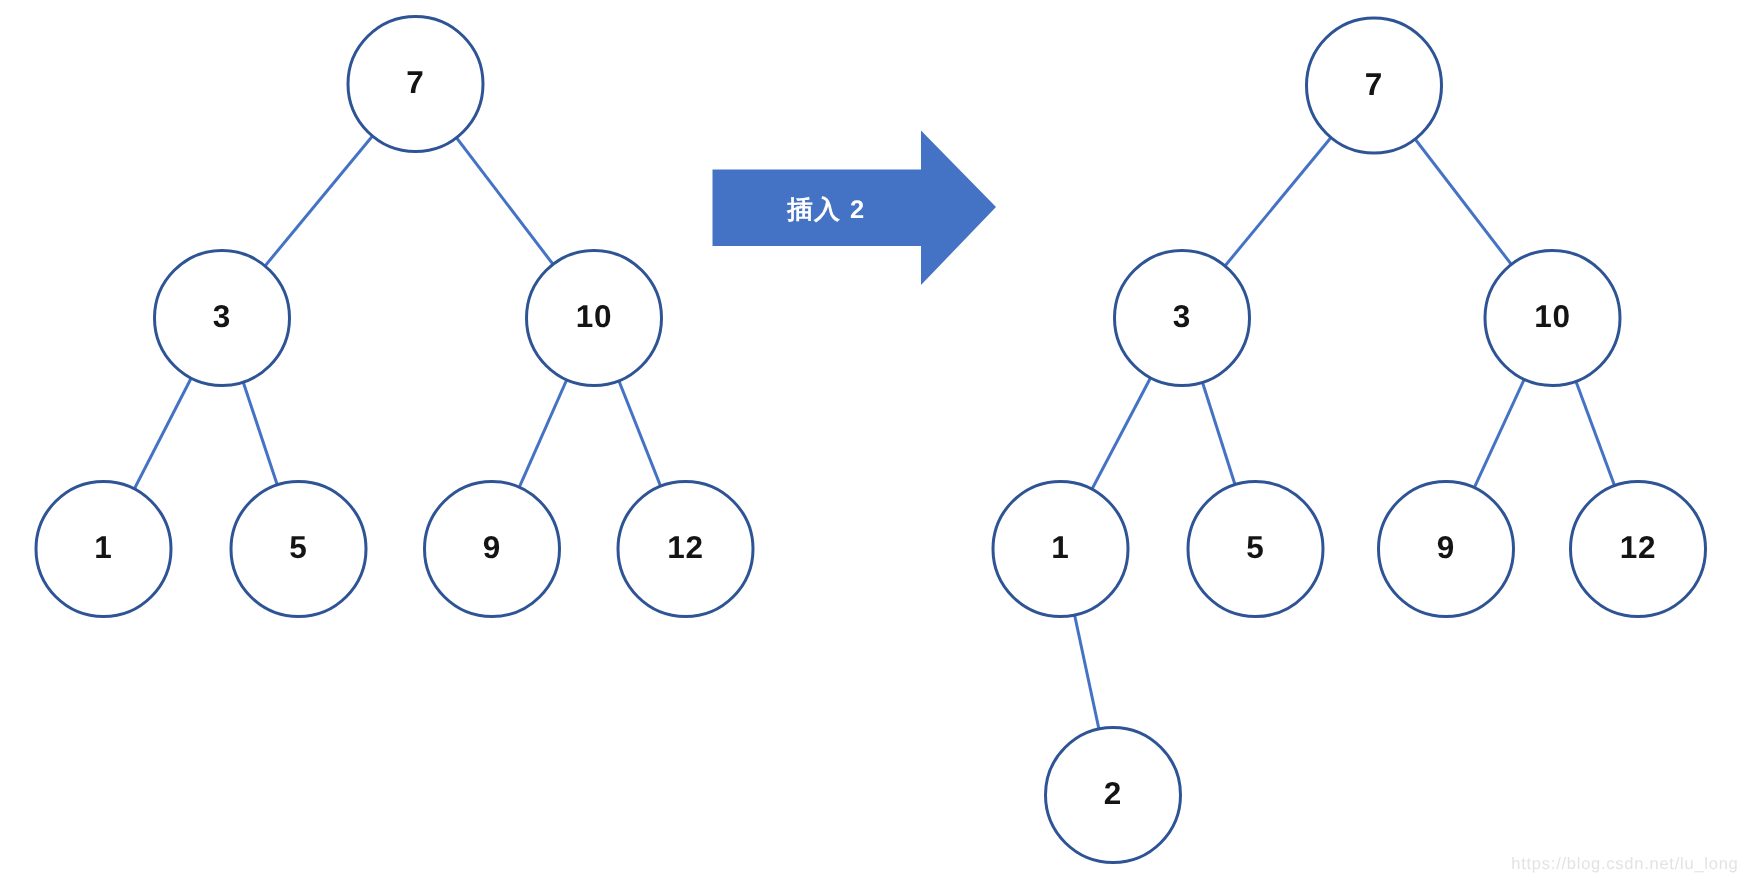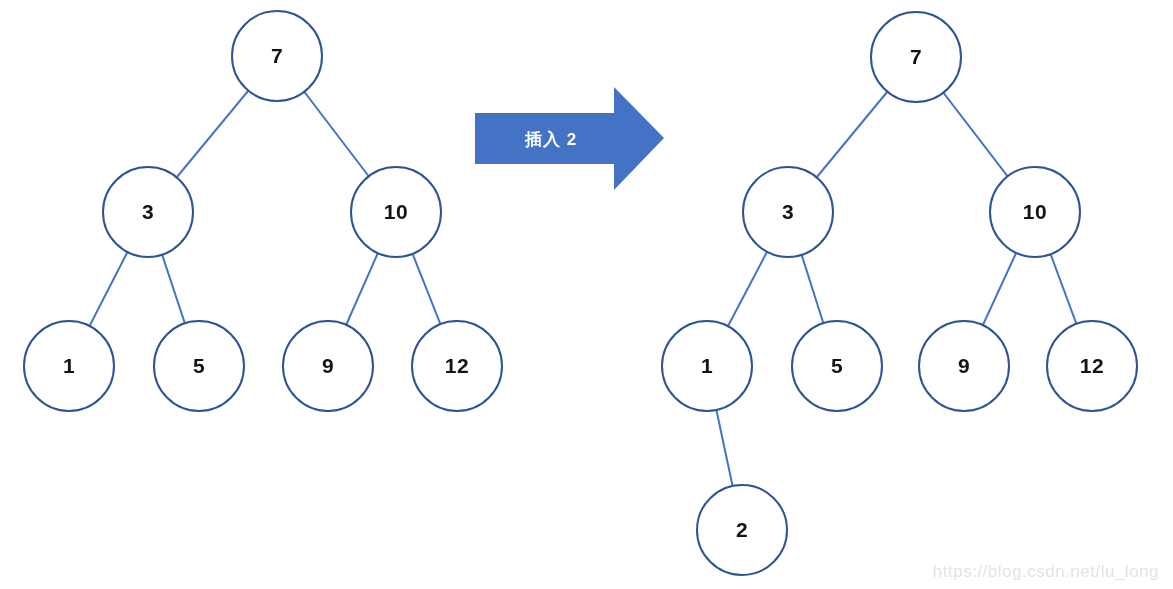--- a/index.html
+++ b/index.html
@@ -27,21 +27,21 @@
   }
   .arrow-label {
     font-weight: bold;
     font-size: 17px;
     letter-spacing: 1px;
   }
   .watermark {
     position: absolute;
     right: 14px;
     bottom: 7px;
-    font-size: 17px;
+    font-size: 11px;
     letter-spacing: 0.5px;
     white-space: nowrap;
   }
 </style>
 </head>
 <body>
 
 <div class="stage">
 
   <svg id="diagram-svg" width="1173" height="589" viewBox="0 0 1173 589">

